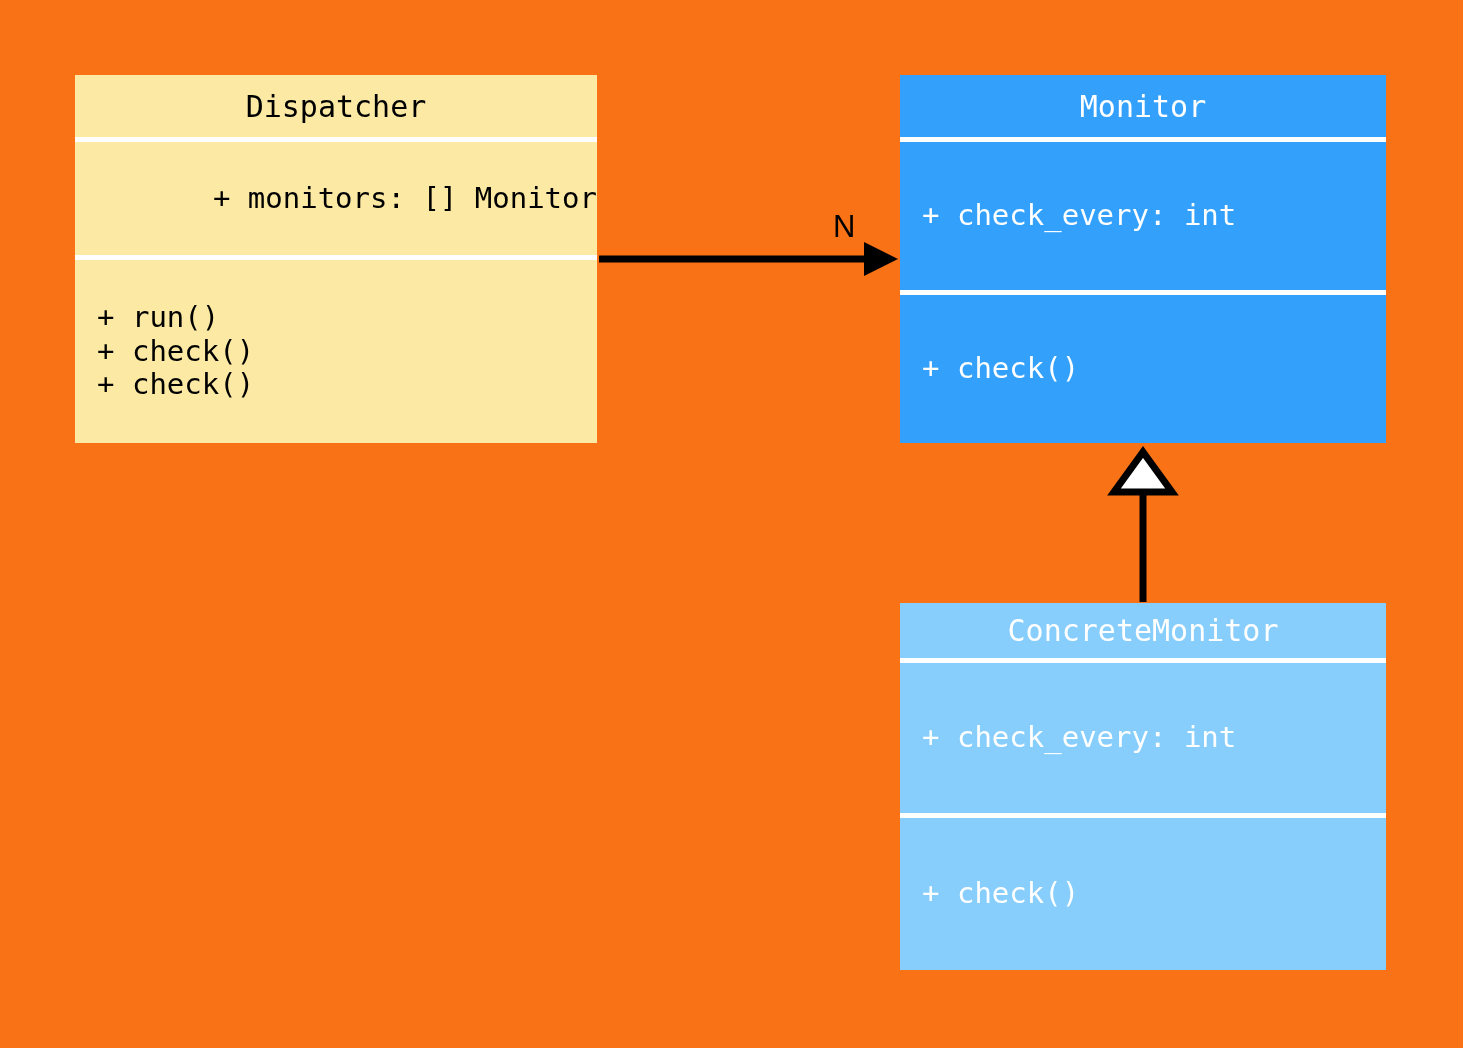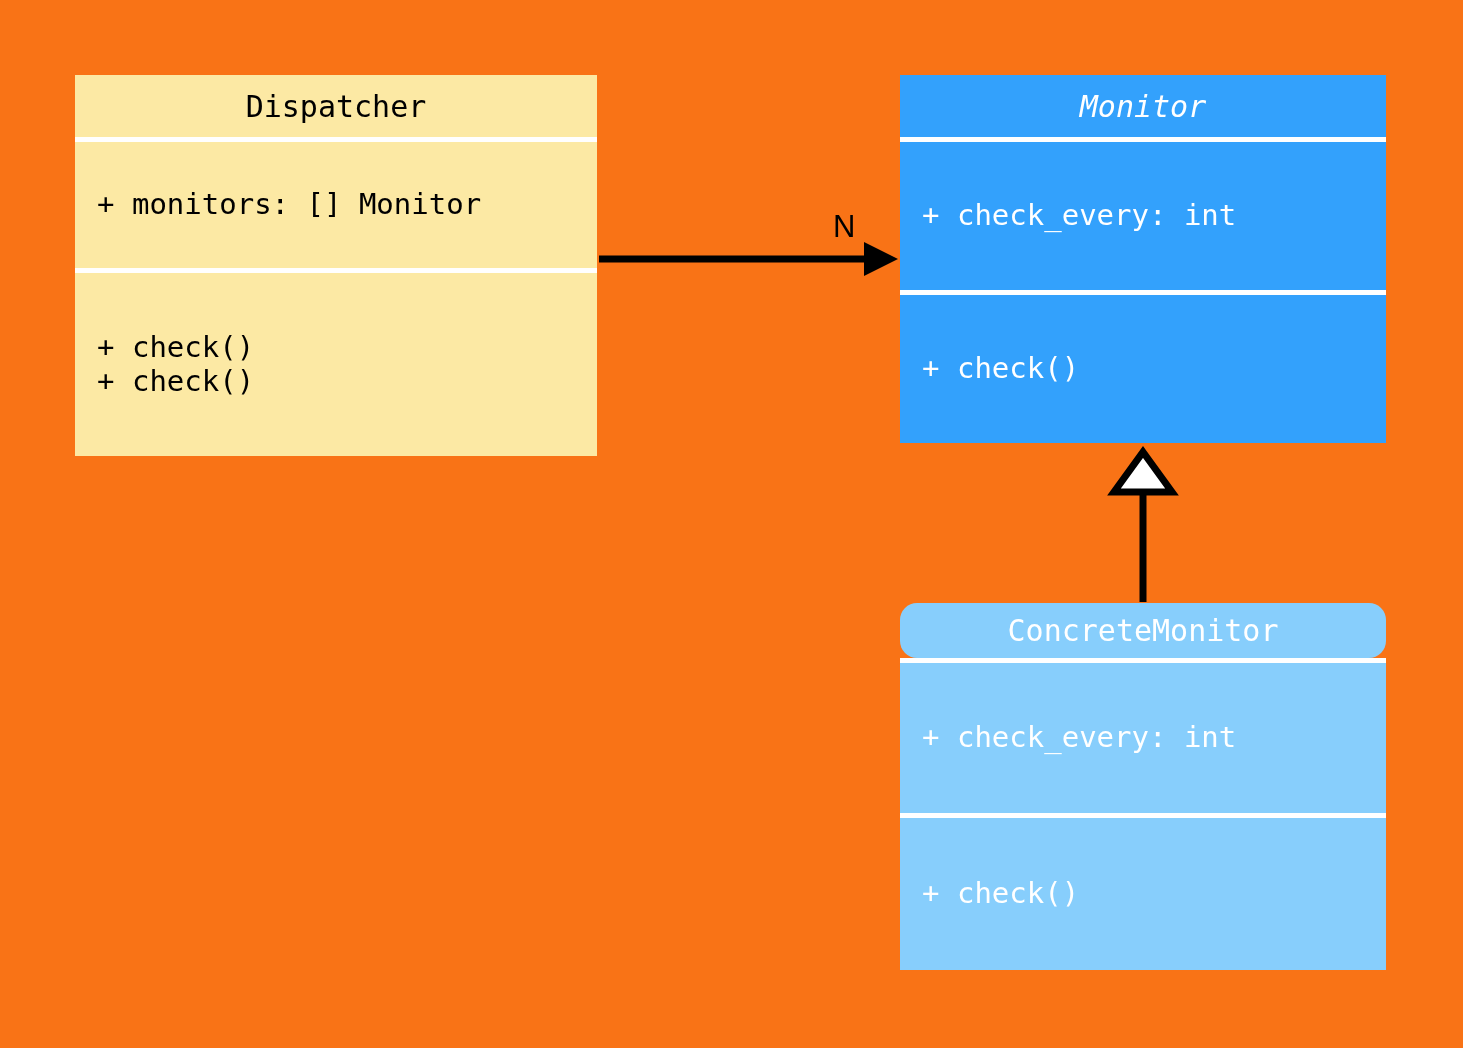--- a/index.html
+++ b/index.html
@@ -34,21 +34,20 @@
   }
   .compartment.title {
     display: flex;
     align-items: center;
     justify-content: center;
     text-align: center;
     font-size: 30px;
     letter-spacing: 0px;
   }
   .compartment.title.abstract {
-    font-style: italic;
   }
   .compartment.members {
     display: flex;
     flex-direction: column;
     justify-content: center;
     padding-left: 22px;
     font-size: 29px;
     line-height: 1.16;
   }
   .member-line {
@@ -78,44 +77,45 @@
   }
 </style>
 </head>
 <body>
 
 <div id="canvas">
 
   <div class="uml-class" id="class-dispatcher" style="--fill:#fce9a4; --ink:#000000; left:75px; top:75px; width:522px;">
     <div class="compartment title" style="height:62px;">Dispatcher</div>
     <div class="gap" style="height:5px;"></div>
-    <div class="compartment members" style="height:126px;">
+    <div class="compartment members" style="height:113px;align-items:flex-end;">
       <div class="member-line">+ monitors: [] Monitor</div>
     </div>
     <div class="gap" style="height:5px;"></div>
     <div class="compartment members" style="height:183px;">
+      <div class="member-line">+ run()</div>
       <div class="member-line">+ check()</div>
       <div class="member-line">+ check()</div>
     </div>
   </div>
 
   <div class="uml-class" id="class-monitor" style="--fill:#33a1fc; --ink:#ffffff; left:900px; top:75px; width:486px;">
     <div class="compartment title abstract" style="height:62px;">Monitor</div>
     <div class="gap" style="height:5px;"></div>
     <div class="compartment members" style="height:148px;">
       <div class="member-line">+ check_every: int</div>
     </div>
     <div class="gap" style="height:5px;"></div>
     <div class="compartment members" style="height:148px;">
       <div class="member-line">+ check()</div>
     </div>
   </div>
 
   <div class="uml-class" id="class-concrete-monitor" style="--fill:#87cefc; --ink:#ffffff; left:900px; top:603px; width:486px;">
-    <div class="compartment title" style="height:55px;border-radius:17px;">ConcreteMonitor</div>
+    <div class="compartment title" style="height:55px;">ConcreteMonitor</div>
     <div class="gap" style="height:5px;"></div>
     <div class="compartment members" style="height:150px;">
       <div class="member-line">+ check_every: int</div>
     </div>
     <div class="gap" style="height:5px;"></div>
     <div class="compartment members" style="height:152px;">
       <div class="member-line">+ check()</div>
     </div>
   </div>
 

